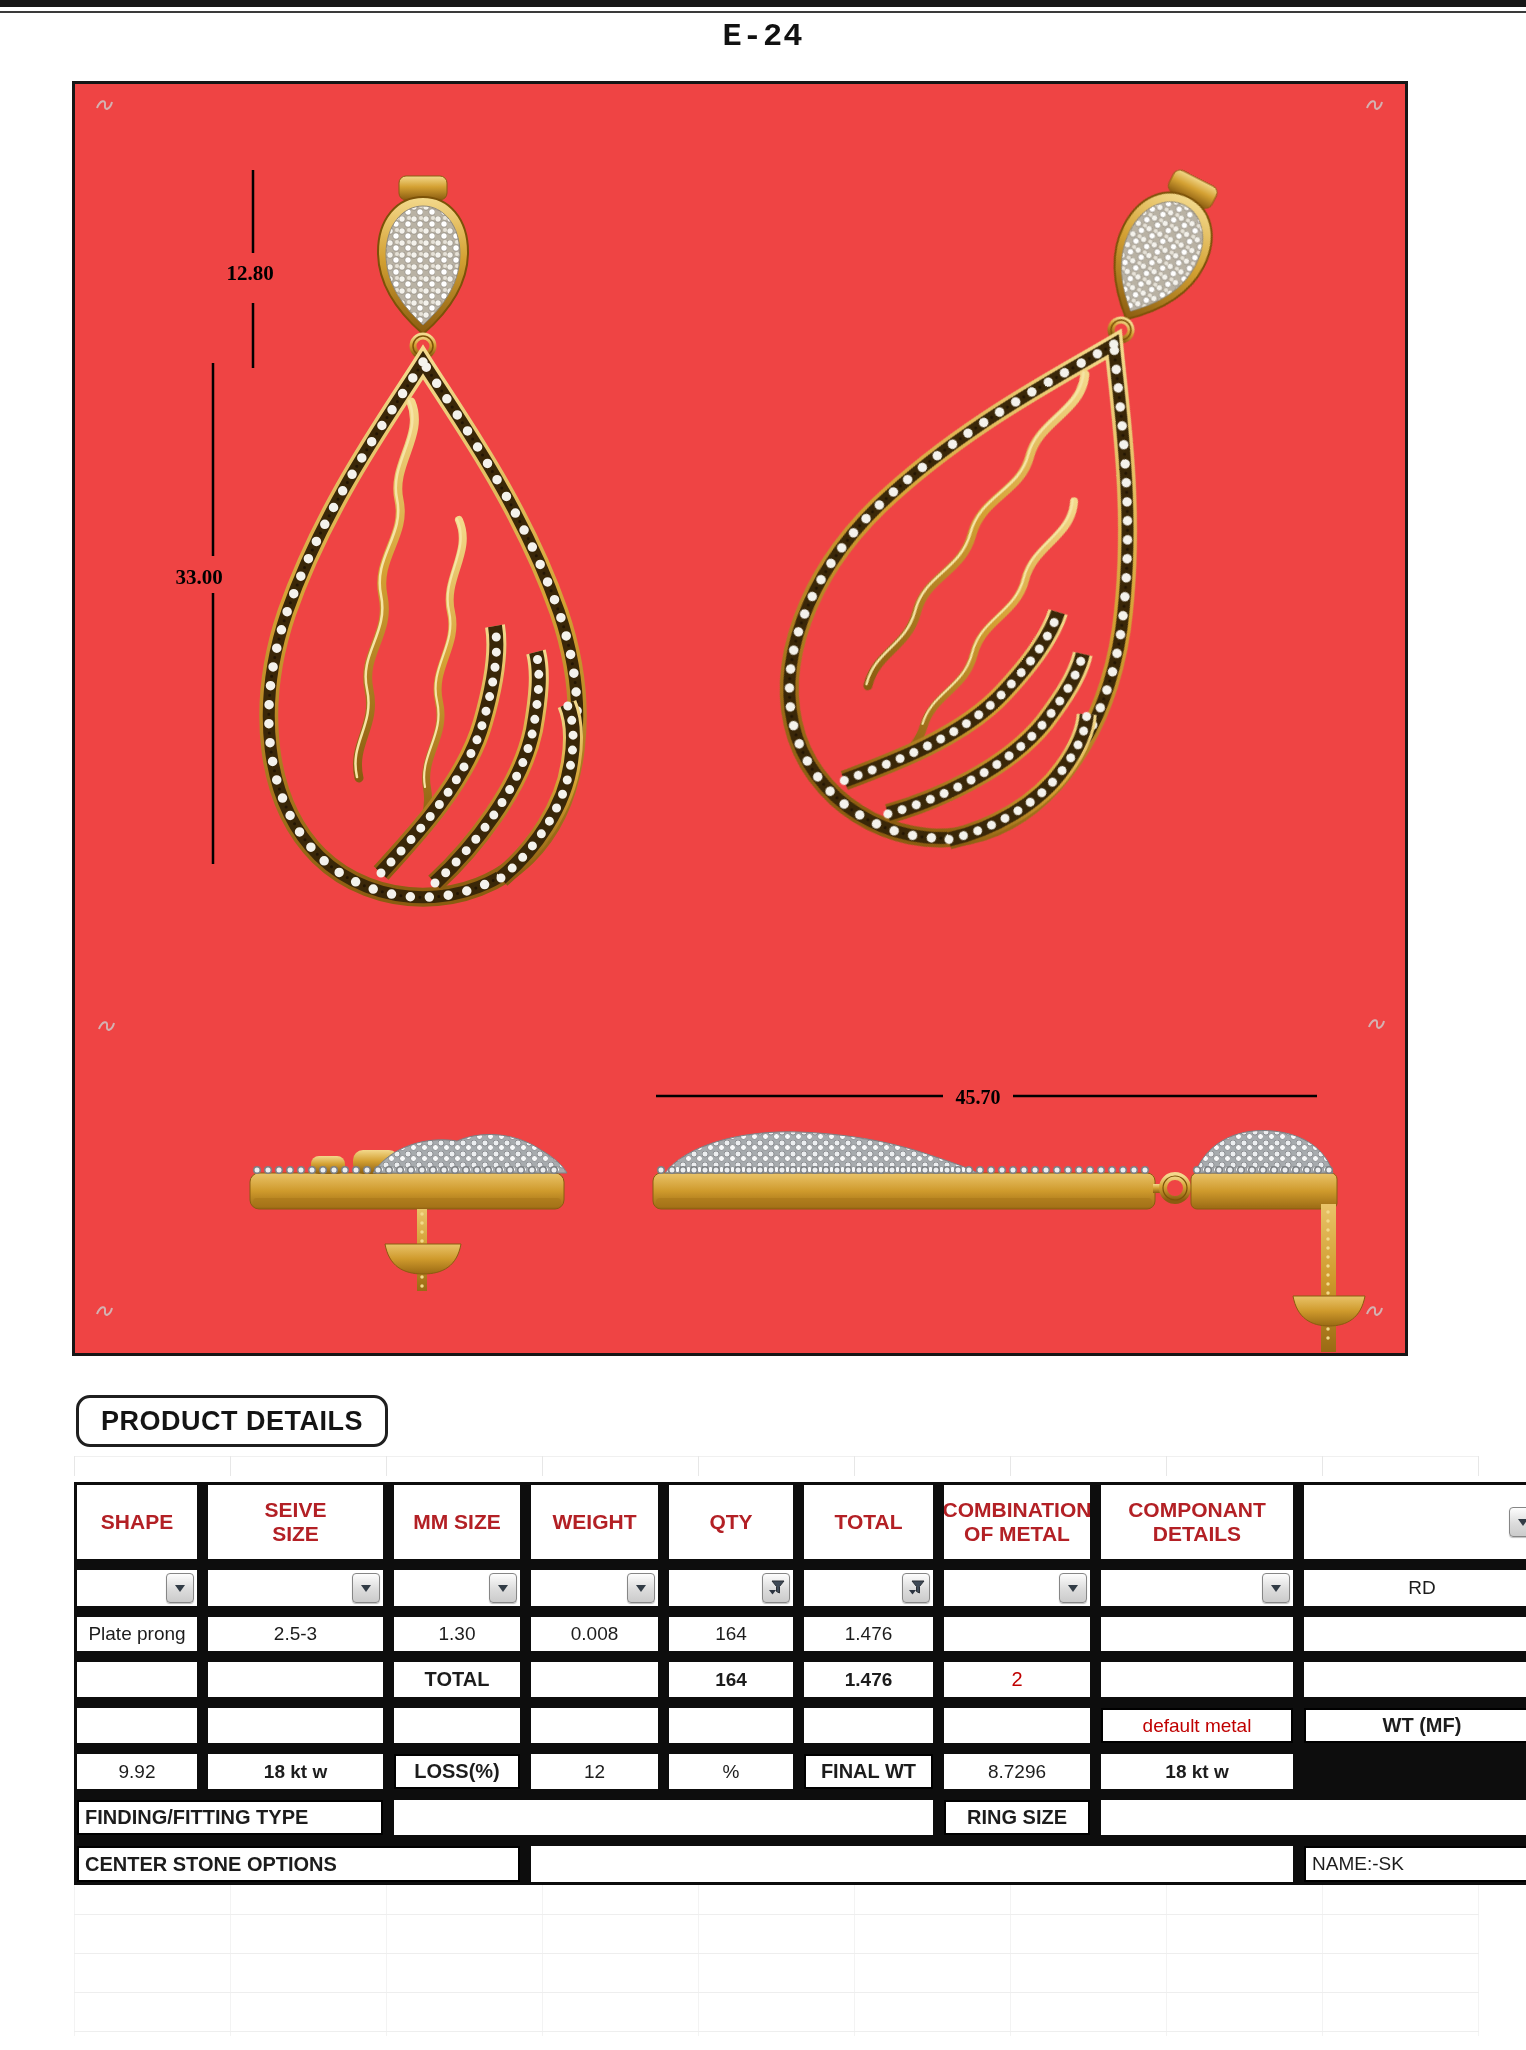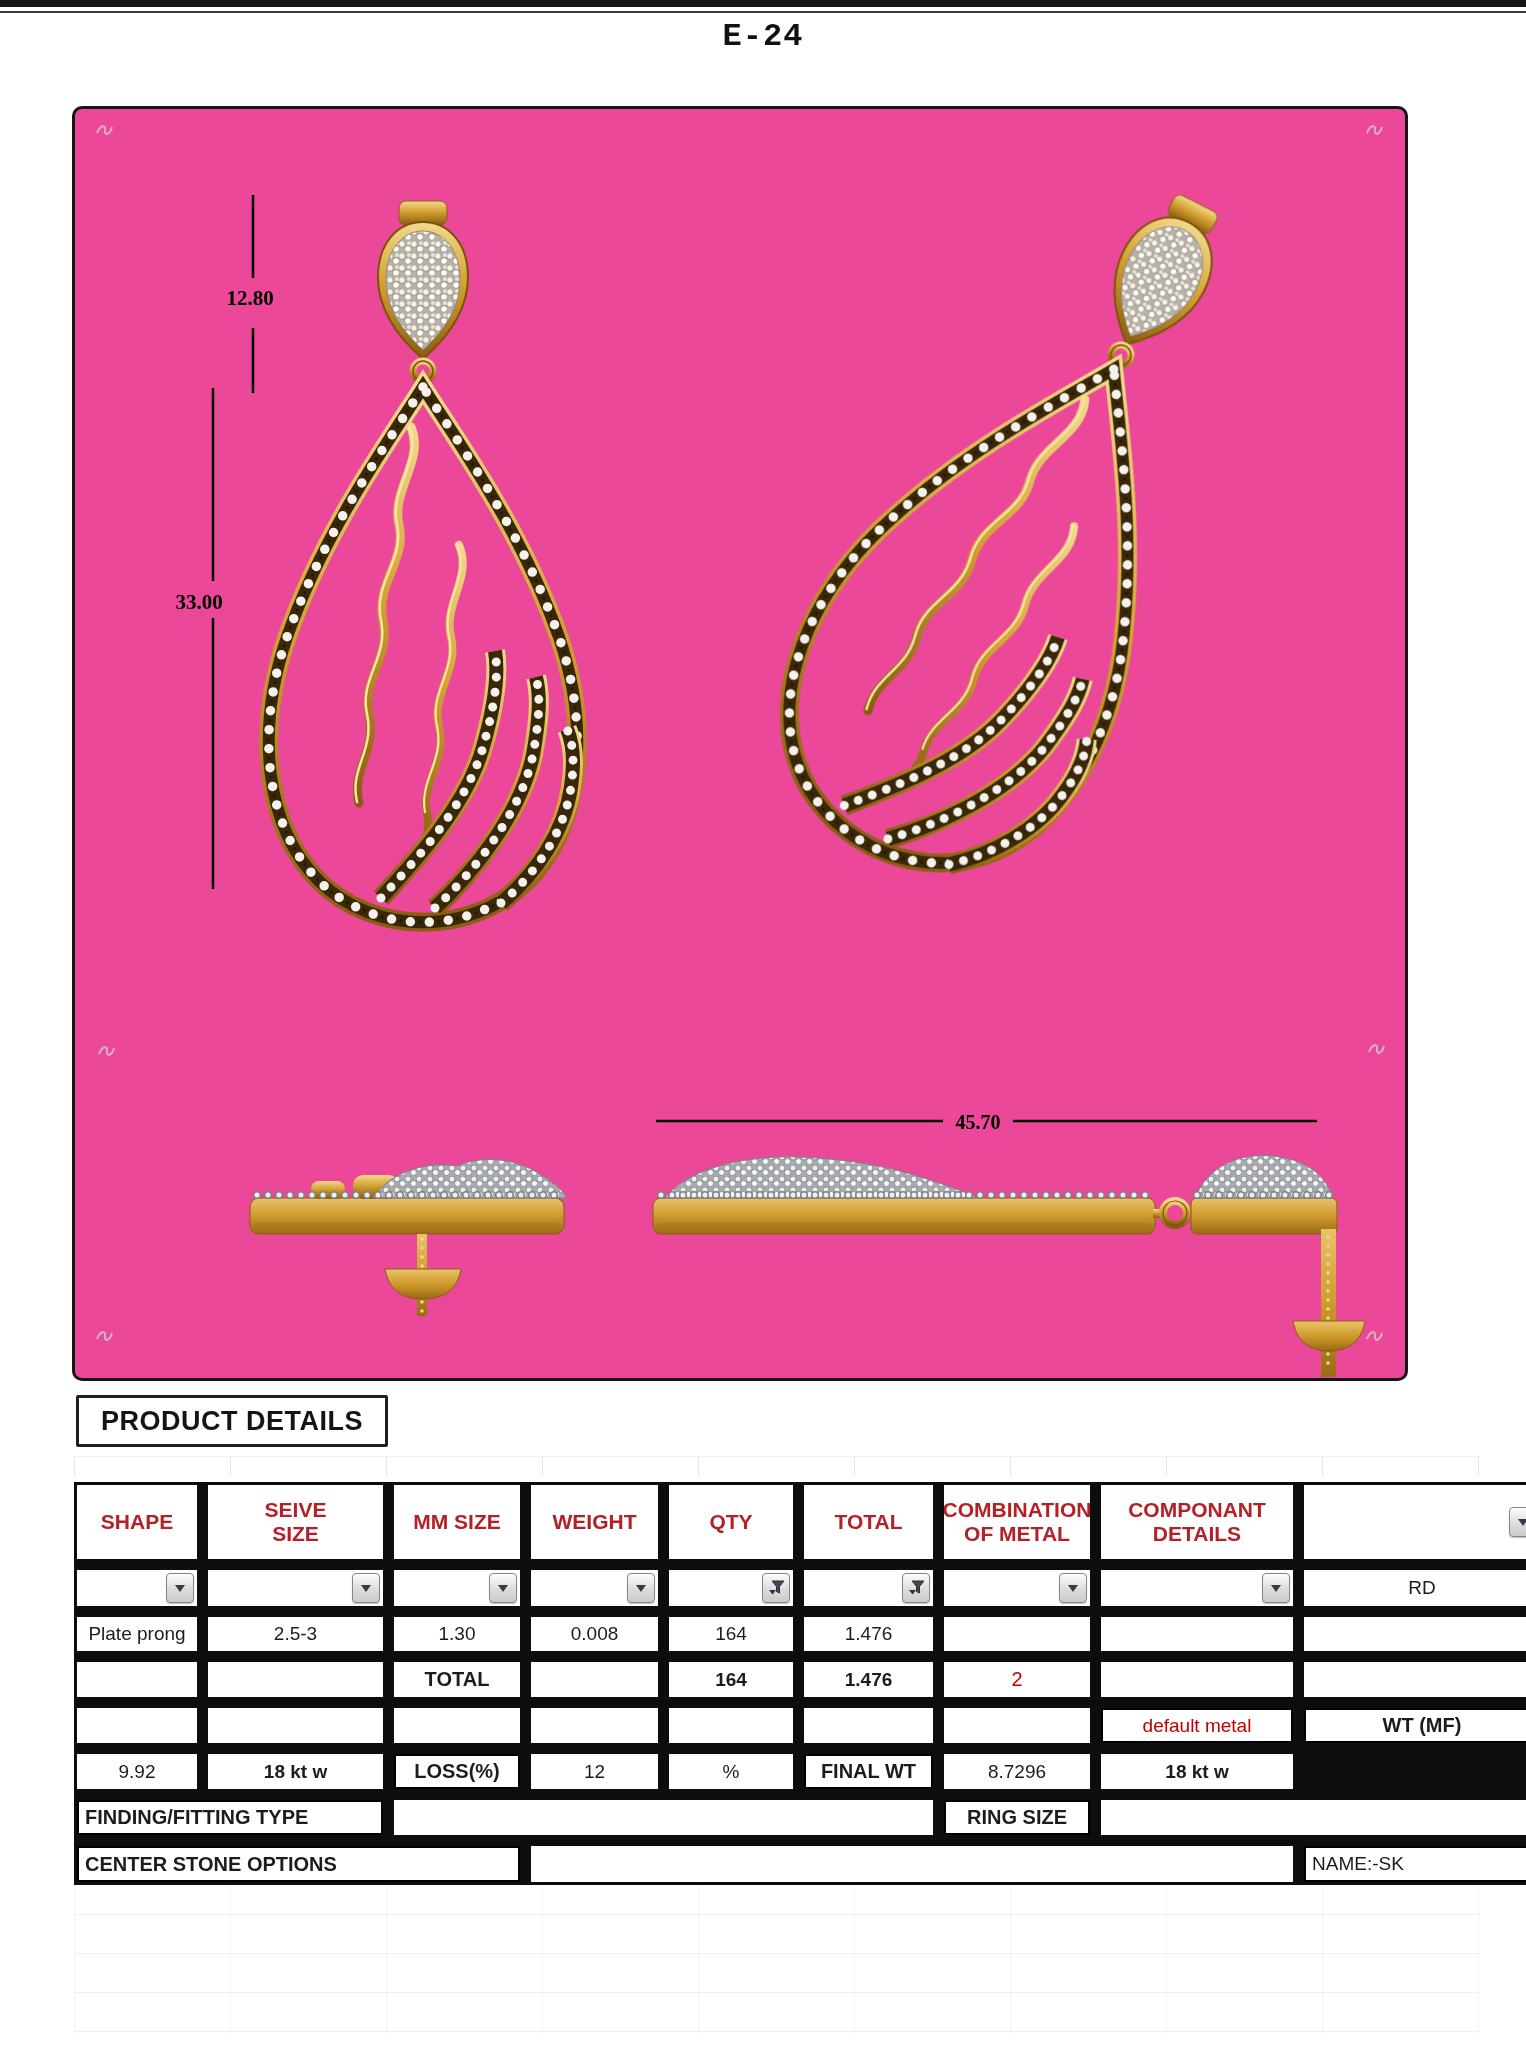--- a/index.html
+++ b/index.html
@@ -4,23 +4,23 @@
 <style>
   html,body{margin:0;padding:0;background:#fff;}
   body{position:relative;width:1526px;height:2050px;overflow:hidden;
        font-family:"Liberation Sans",sans-serif;color:#1c1c1c;}
   .topbar{position:absolute;top:0;left:0;right:0;height:7px;background:#161616;}
   .topline{position:absolute;top:11px;left:0;right:0;height:2px;background:#3a3a3a;}
   .title{position:absolute;top:18px;left:0;width:100%;text-align:center;
          font-family:Liberation Mono, monospace;font-weight:bold;font-size:32px;
          letter-spacing:1px;color:#111;}
   .imgbox{position:absolute;left:72px;top:81px;width:1330px;height:1269px;
-          border:3px solid #161616;border-radius:10px;background:#ec4899;overflow:hidden;margin-top:25px;}
+          border:3px solid #161616;border-radius:0;background:#ef4444;overflow:hidden;}
   .pd-label{position:absolute;left:76px;top:1395px;height:46px;display:flex;align-items:center;
-            padding:0 22px;border:3px solid #1f1f1f;border-radius:2px;background:#fff;
+            padding:0 22px;border:3px solid #1f1f1f;border-radius:14px;background:#fff;
             font-size:27px;font-weight:bold;letter-spacing:.5px;color:#141414;z-index:3;}
   .grid-above{position:absolute;left:74px;top:1456px;width:1405px;height:20px;
      background:repeating-linear-gradient(90deg,#e7e7e7 0 1px,transparent 1px 156px),
                 linear-gradient(#f0f0f0 0 1px,transparent 1px);}
   .grid-below{position:absolute;left:74px;top:1836px;width:1405px;height:200px;opacity:.75;
      background:repeating-linear-gradient(180deg,#e9e9e9 0 1px,transparent 1px 39px),
                 repeating-linear-gradient(90deg,#efefef 0 1px,transparent 1px 156px);}
   .tbl{position:absolute;left:74px;top:1482px;display:grid;z-index:2;
        grid-template-columns:120px 175px 126px 127px 124px 129px 146px 192px 236px;
        grid-template-rows:74px 36px 34px 35px 35px 35px 35px 36px;

